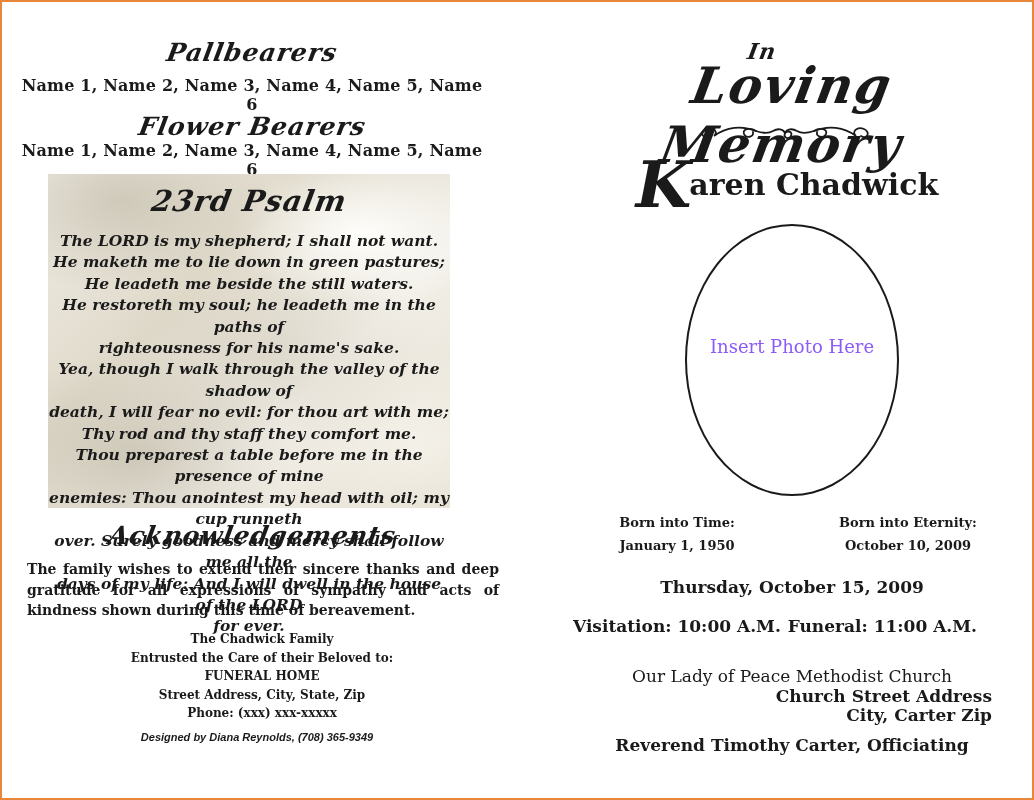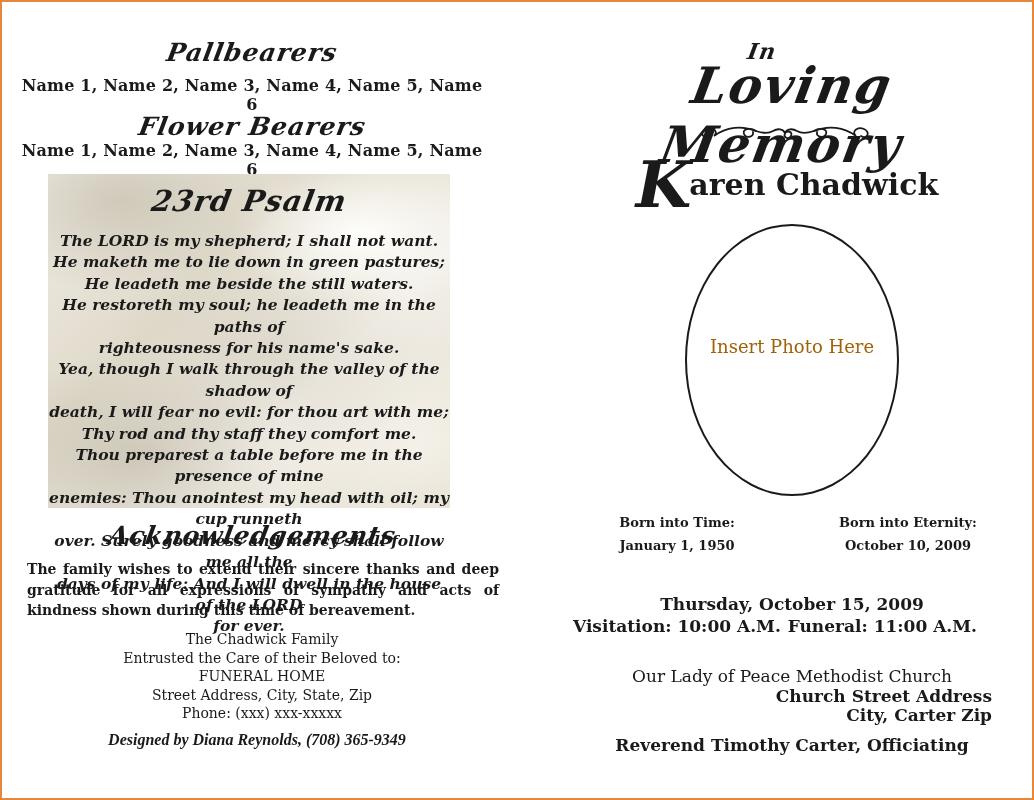--- a/index.html
+++ b/index.html
@@ -35,37 +35,37 @@
       radial-gradient(ellipse 60% 45% at 55% 55%, rgba(205,198,182,.45), transparent 70%),
       radial-gradient(ellipse 55% 45% at 22% 85%, rgba(188,181,163,.6),  transparent 70%),
       radial-gradient(ellipse 45% 40% at 92% 80%, rgba(245,242,234,.9),  transparent 70%),
       linear-gradient(135deg,#efece3 0%,#e0dacb 35%,#f2efe8 65%,#e4decf 100%);
     box-sizing:border-box;
     padding-top:10px;
   }
   .psalm-title{font-size:29px;margin-bottom:8px;}
   .psalm-text{font-size:15.5px;font-weight:700;font-style:italic;line-height:21.4px;margin-top:12px;}
   .ack-para{font-size:14px;font-weight:700;line-height:20.5px;text-align:justify;}
-  .entrusted{font-size:14px;font-weight:400;line-height:18.5px;}
-  .designed{font-family:Liberation Serif, serif;font-style:italic;font-weight:600;font-size:16px;}
+  .entrusted{font-size:12px;font-weight:700;line-height:18.5px;}
+  .designed{font-family:Liberation Sans, sans-serif;font-style:italic;font-weight:600;font-size:11px;}
 
   
   .in-word{font-size:22px;}
   .main-title{font-size:50px;letter-spacing:2px;}
   .name-line{font-size:30px;font-weight:700;}
   .name-initial{
     font-family:"DejaVu Serif","Liberation Serif",serif;
     font-style:italic;font-weight:700;font-size:64px;line-height:30px;
     vertical-align:-12px;letter-spacing:-2px;
   }
   .oval{
     left:683px;top:222px;width:210px;height:268px;
     border:2px solid #1a1a1a;border-radius:50%;
   }
-  .insert-photo{left:0;top:110px;width:100%;text-align:center;font-size:18px;color:#a16207;}
+  .insert-photo{left:0;top:110px;width:100%;text-align:center;font-size:18px;color:#8b5cf6;}
   .born{font-size:13px;font-weight:700;line-height:23px;}
   .svc{font-size:17px;font-weight:700;}
   .vis-row{display:flex;justify-content:space-between;font-size:17px;font-weight:700;}
   .church-line{font-size:17px;line-height:19.5px;}
 </style>
 </head>
 <body>
 
 <div class="sheet">
 
@@ -137,21 +137,21 @@
 
   <div class="abs center born" style="left:555px;top:509px;width:240px;">
     <div>Born into Time:</div>
     <div>January 1, 1950</div>
   </div>
   <div class="abs center born" style="left:786px;top:509px;width:240px;">
     <div>Born into Eternity:</div>
     <div>October 10, 2009</div>
   </div>
 
-  <div class="abs center svc" style="left:590px;top:592px;width:400px;">Thursday, October 15, 2009</div>
+  <div class="abs center svc" style="left:590px;top:575px;width:400px;">Thursday, October 15, 2009</div>
 
   <div class="abs vis-row" style="left:571px;top:614px;width:404px;">
     <span>Visitation: 10:00 A.M.</span>
     <span>Funeral: 11:00 A.M.</span>
   </div>
 
   <div class="abs center" style="left:590px;top:651px;width:400px;margin-top:14px;">
     <div class="church-line">Our Lady of Peace Methodist Church</div>
     <div class="church-line bold">Church Street Address</div>
     <div class="church-line bold">City, Carter Zip</div>

